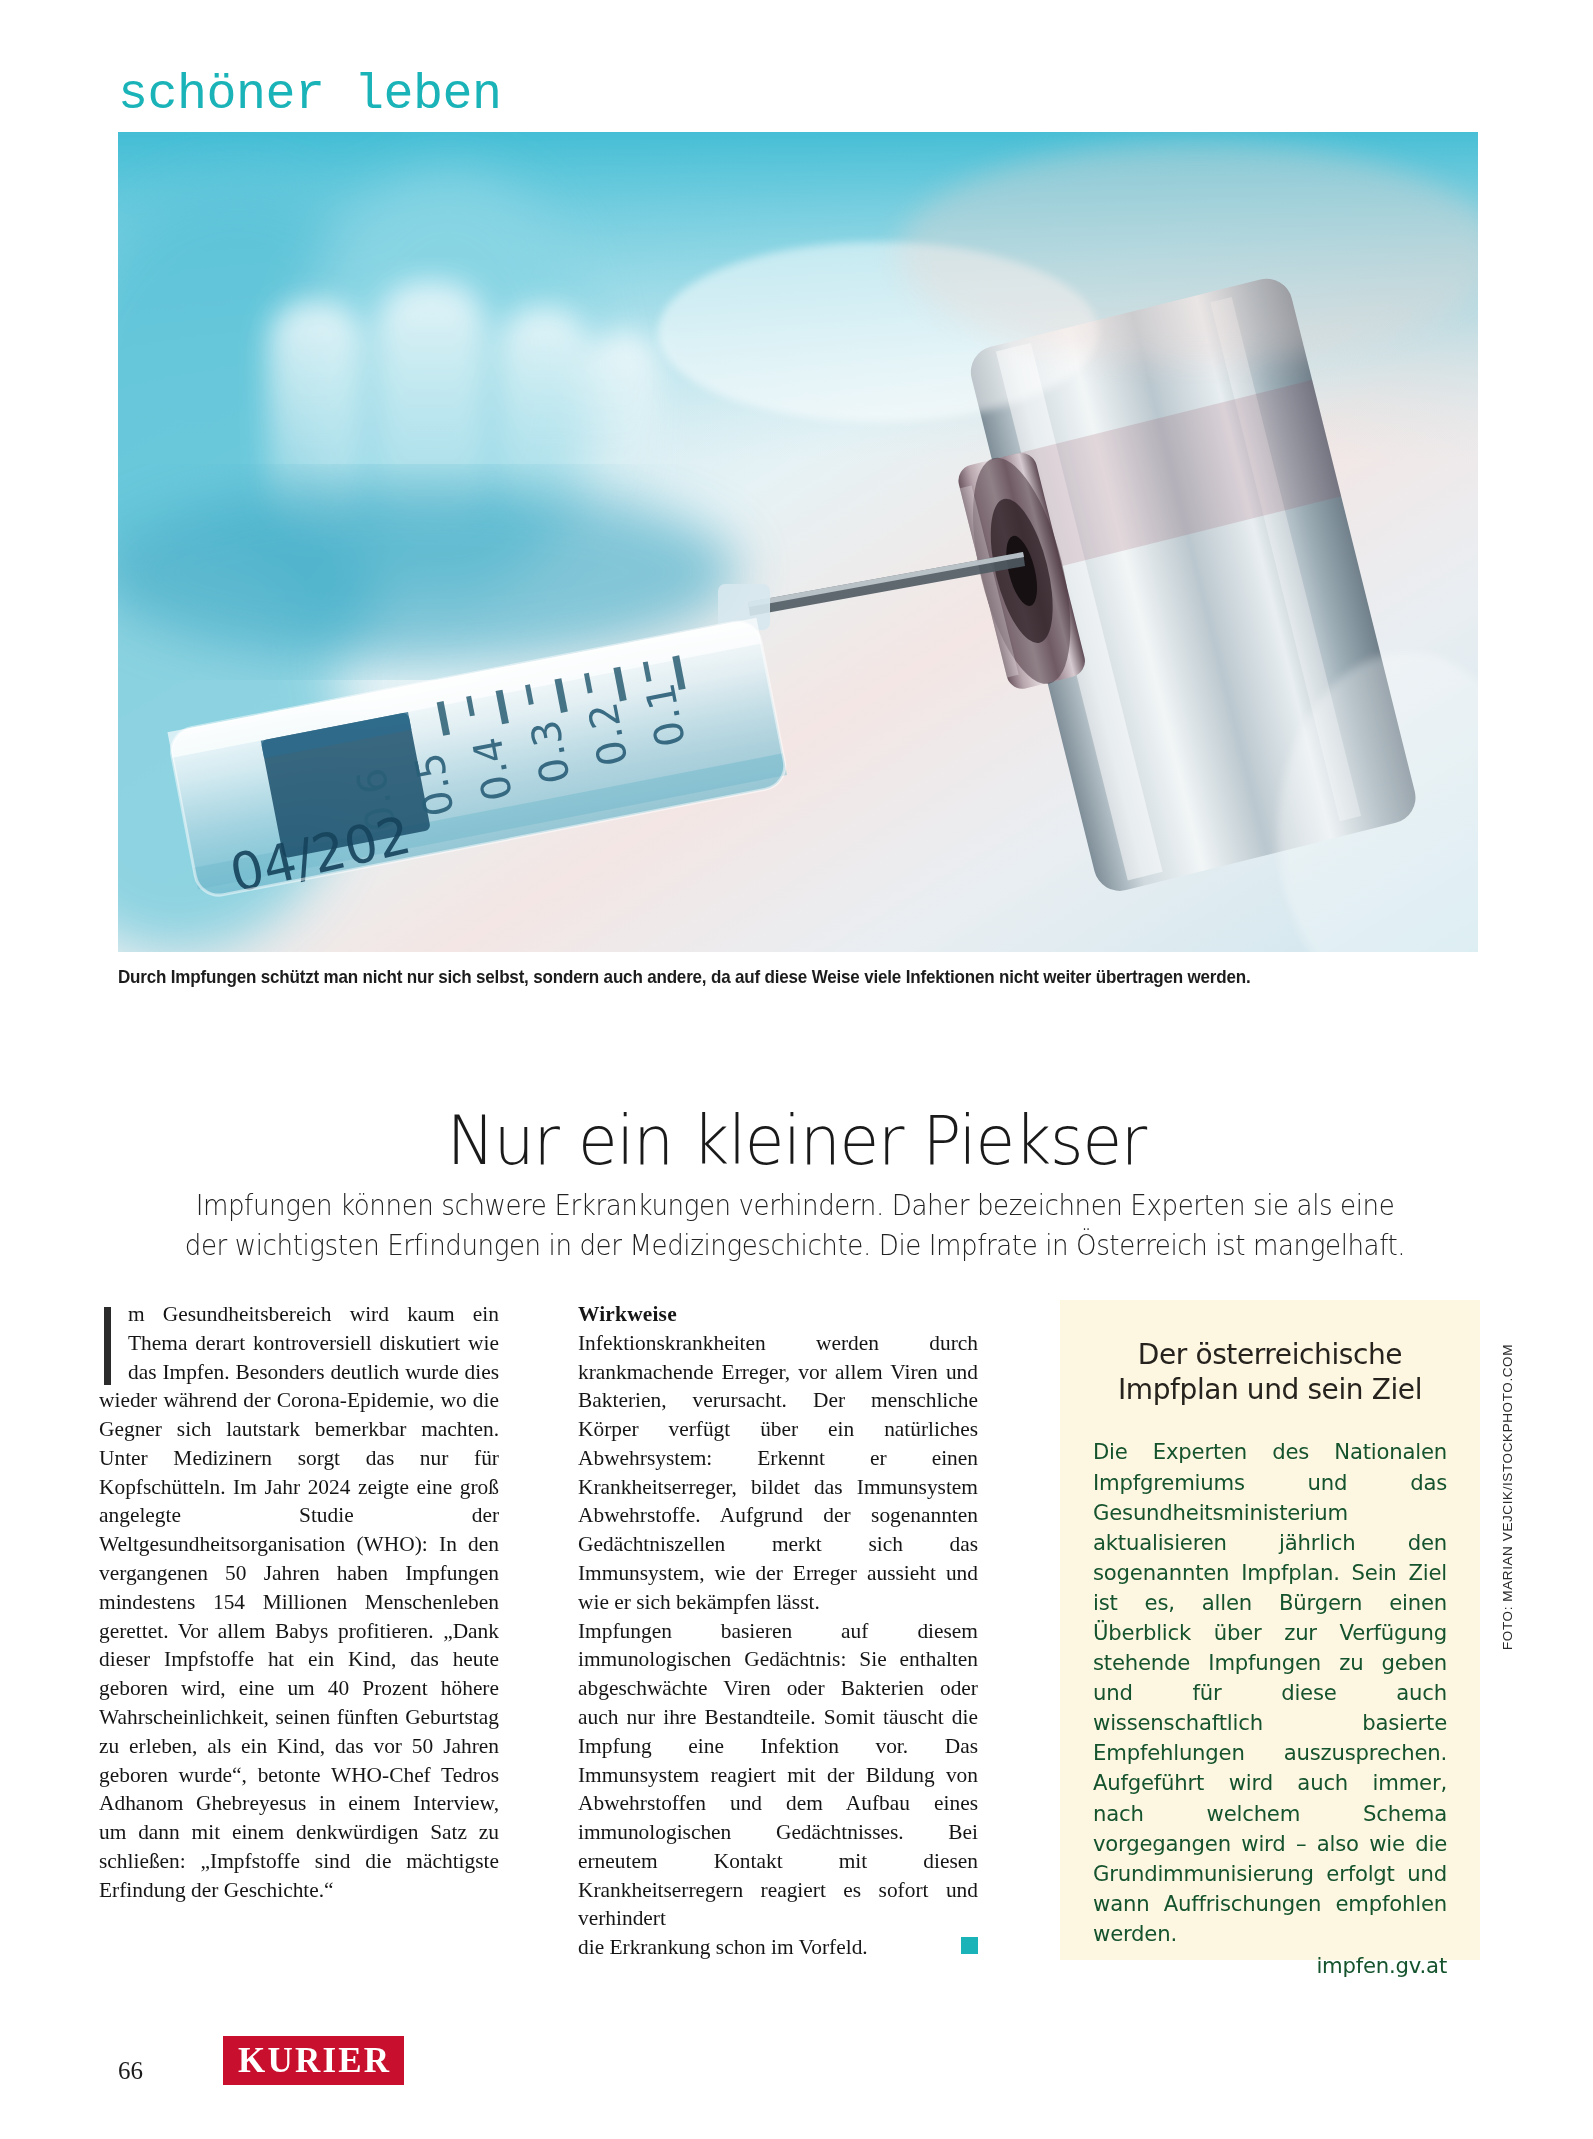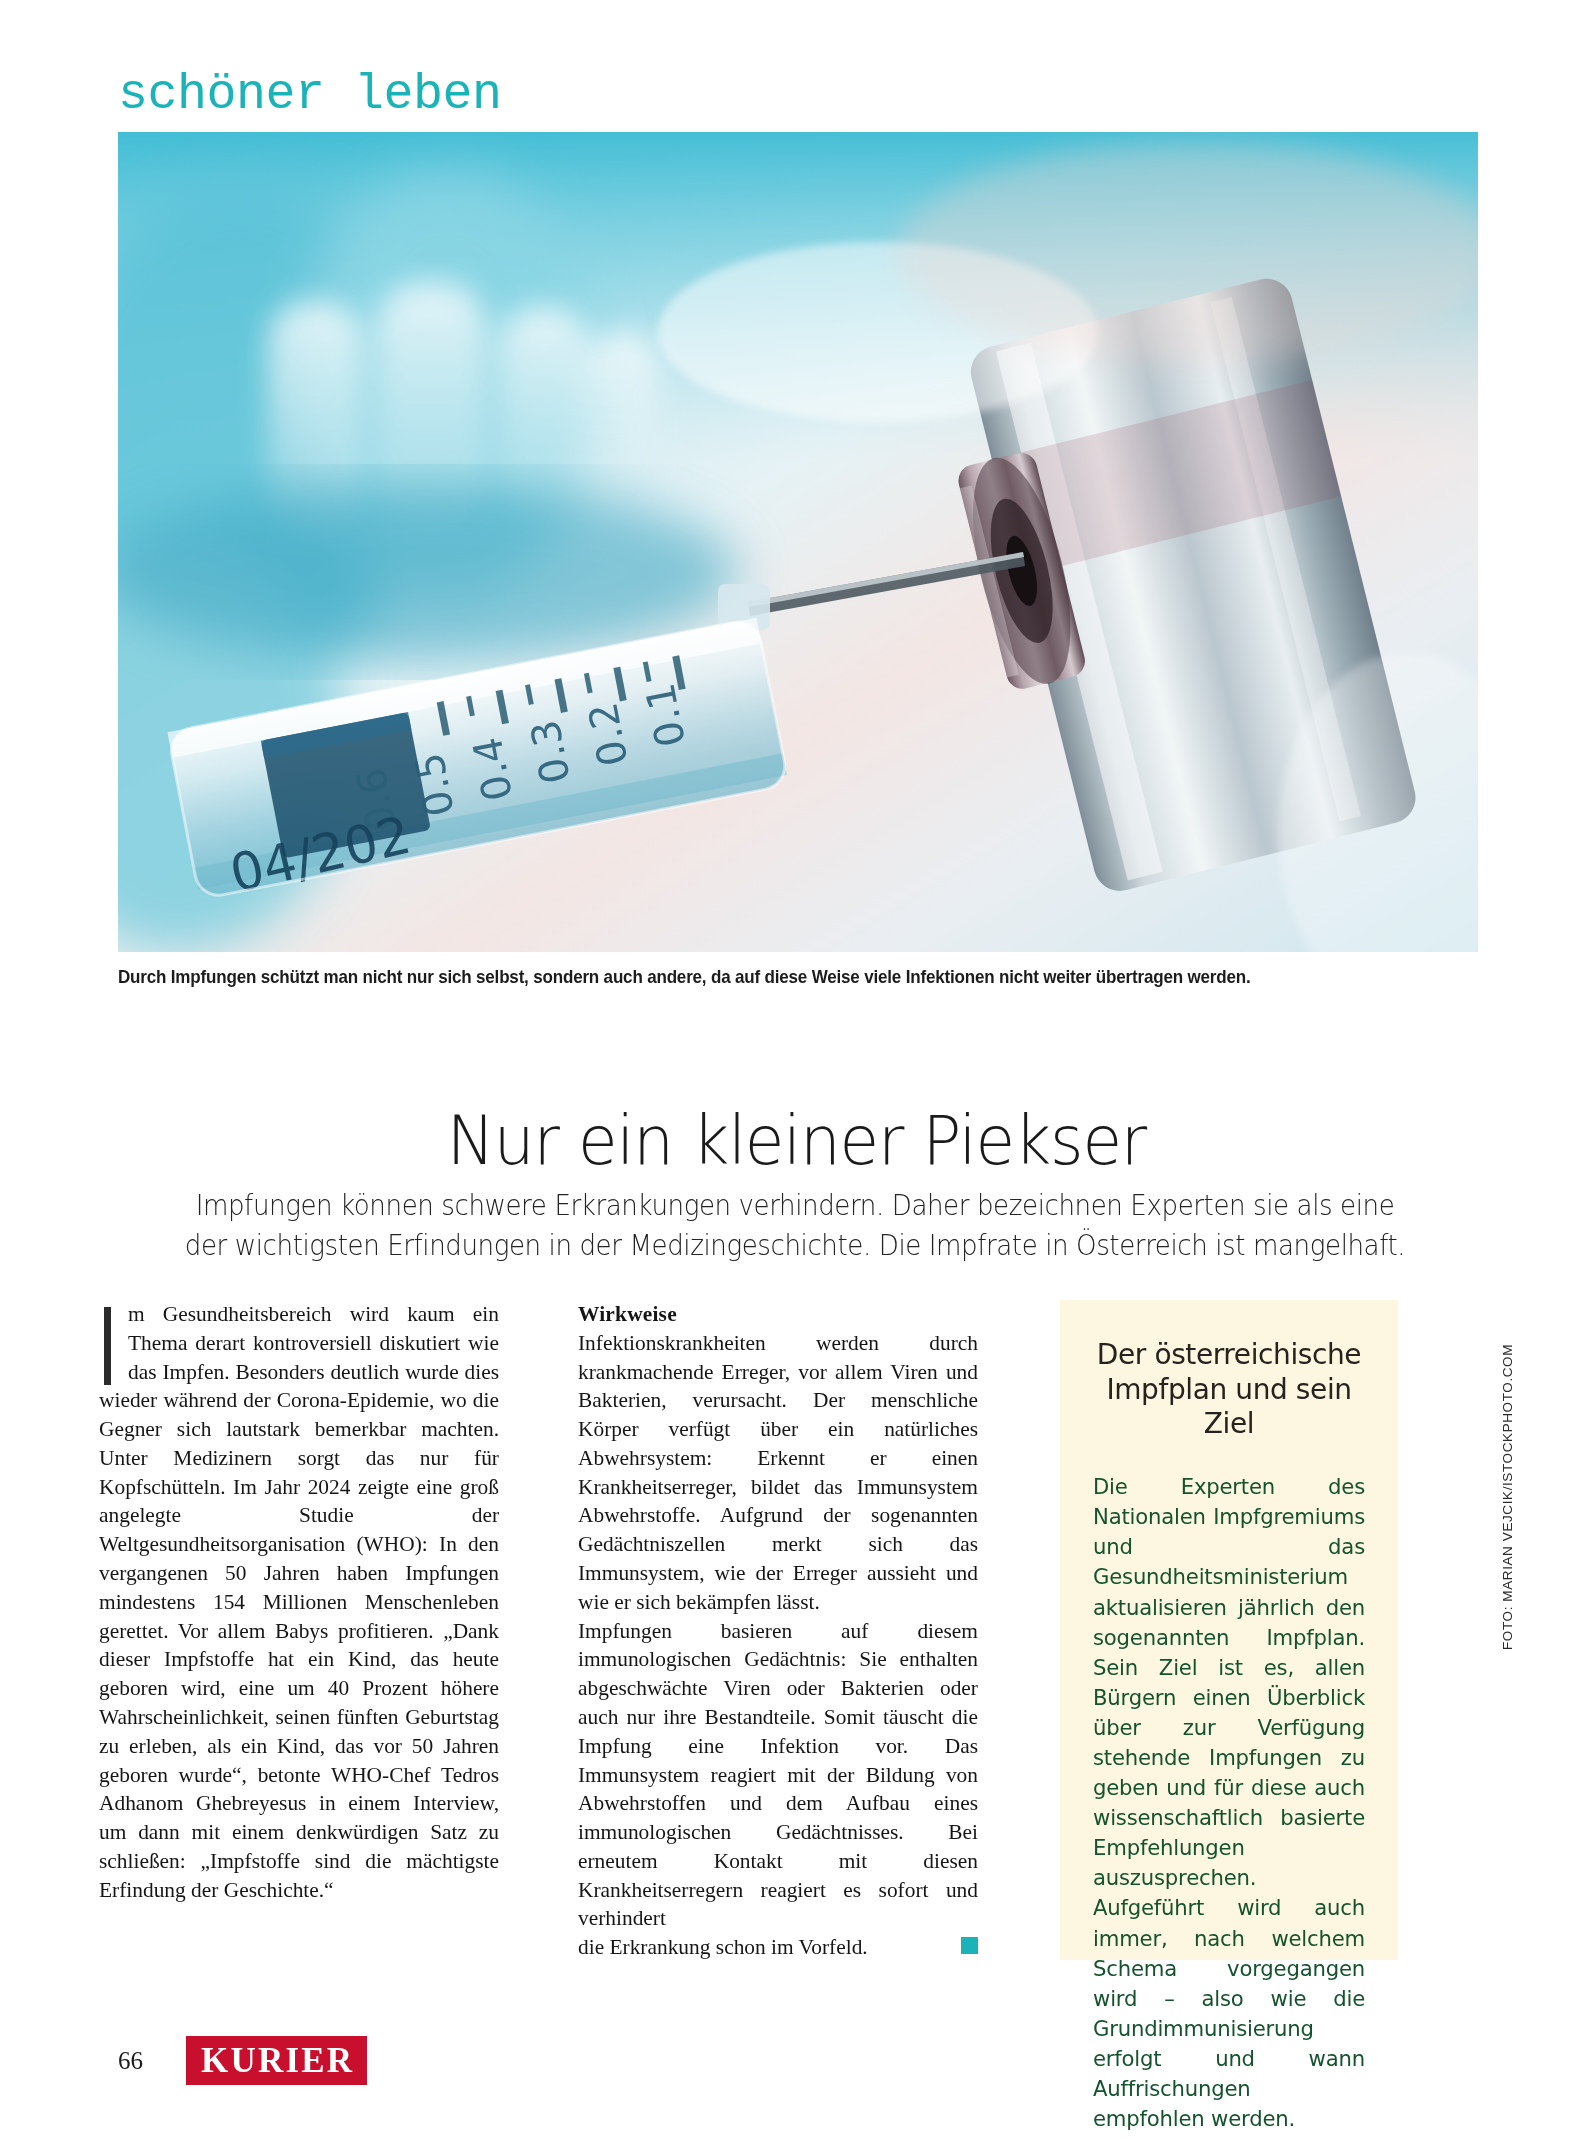--- a/index.html
+++ b/index.html
@@ -139,21 +139,21 @@
     display: flex;
     justify-content: space-between;
     align-items: baseline;
   }
 
   
   .sidebar {
     position: absolute;
     left: 1060px;
     top: 1300px;
-    width: 338px;
+    width: 420px;
     height: 660px;
     background: #fdf6e1;
     box-sizing: border-box;
     padding: 38px 33px 30px 33px;
   }
   .sidebar-title {
     font-family: "DejaVu Sans", sans-serif;
     font-weight: 400;
     font-size: 28px;
     line-height: 1.24;
@@ -186,21 +186,21 @@
     transform-origin: left top;
     transform: rotate(-90deg);
     white-space: nowrap;
     font-family: "Liberation Sans", sans-serif;
     font-size: 13.5px;
     letter-spacing: 0.6px;
     color: #2a2a2a;
   }
 
   
-  .footer { position: absolute; left: 118px; top: 2036px; display: flex; align-items: center; }
+  .footer { position: absolute; left: 118px; top: 2036px; display: flex; align-items: flex-end; gap: 37px; }
   .page-number {
     font-family: "Liberation Serif", serif;
     font-size: 25px;
     color: #1b1b1b;
     margin-right: 43px;
   }
   .kurier-logo {
     background: #c8102e;
     color: #ffffff;
     font-family: "Liberation Serif", serif;

